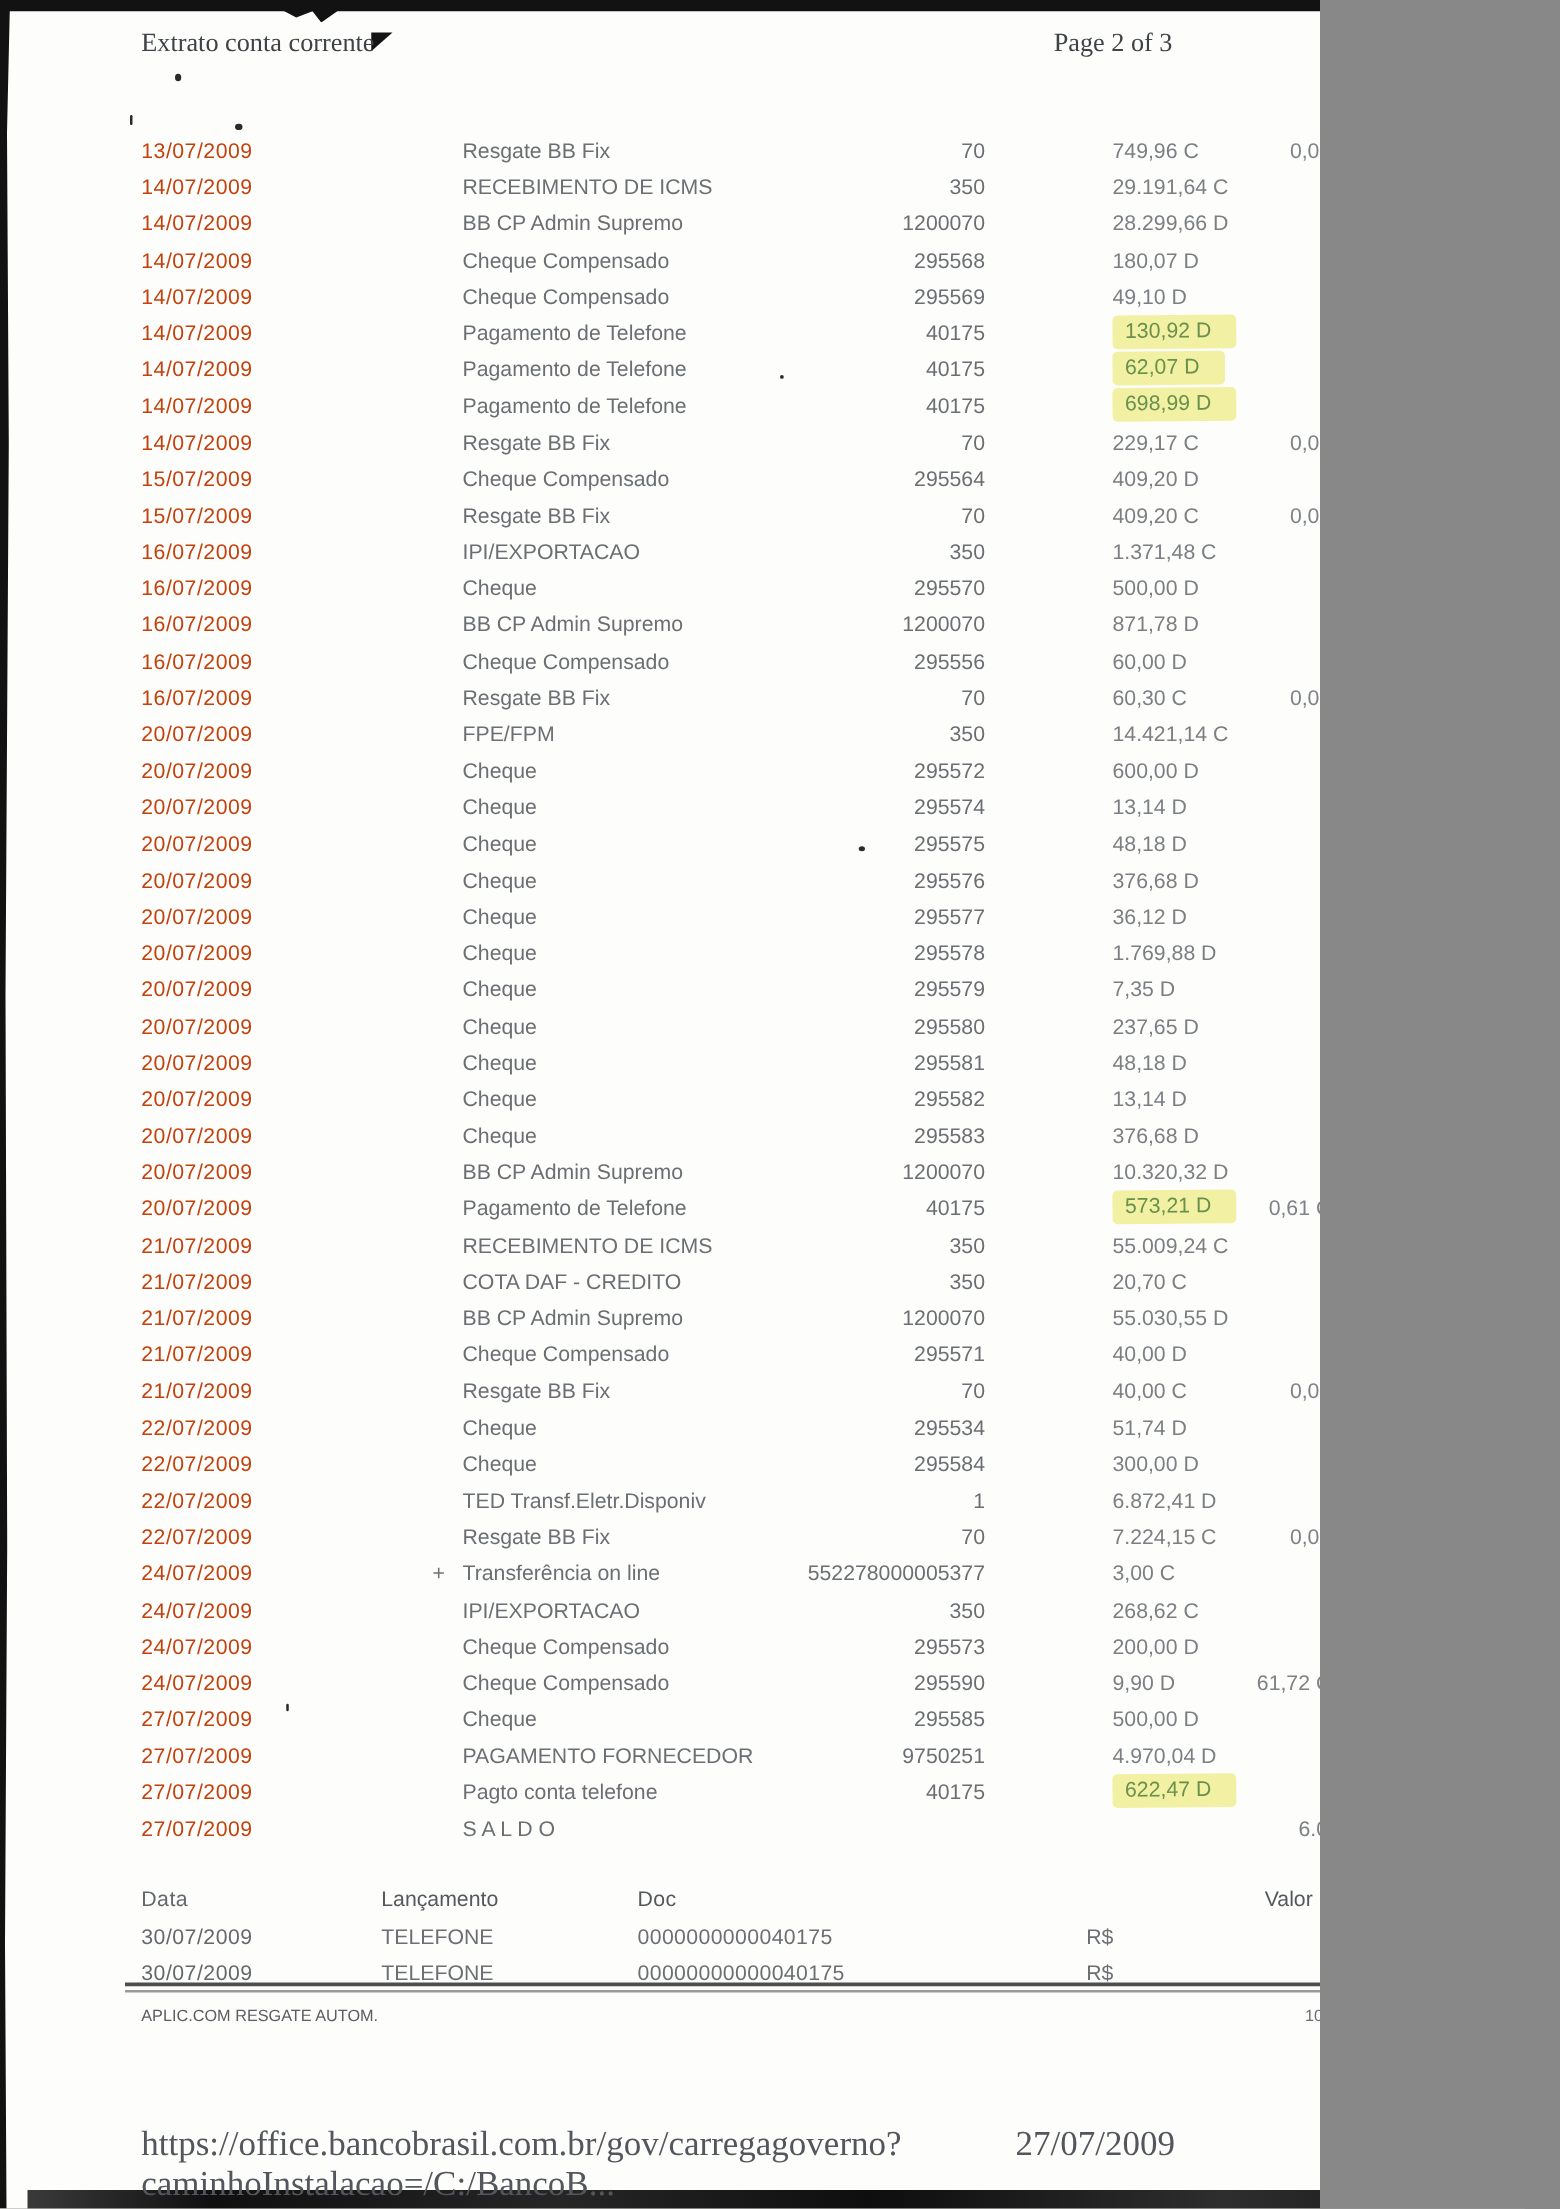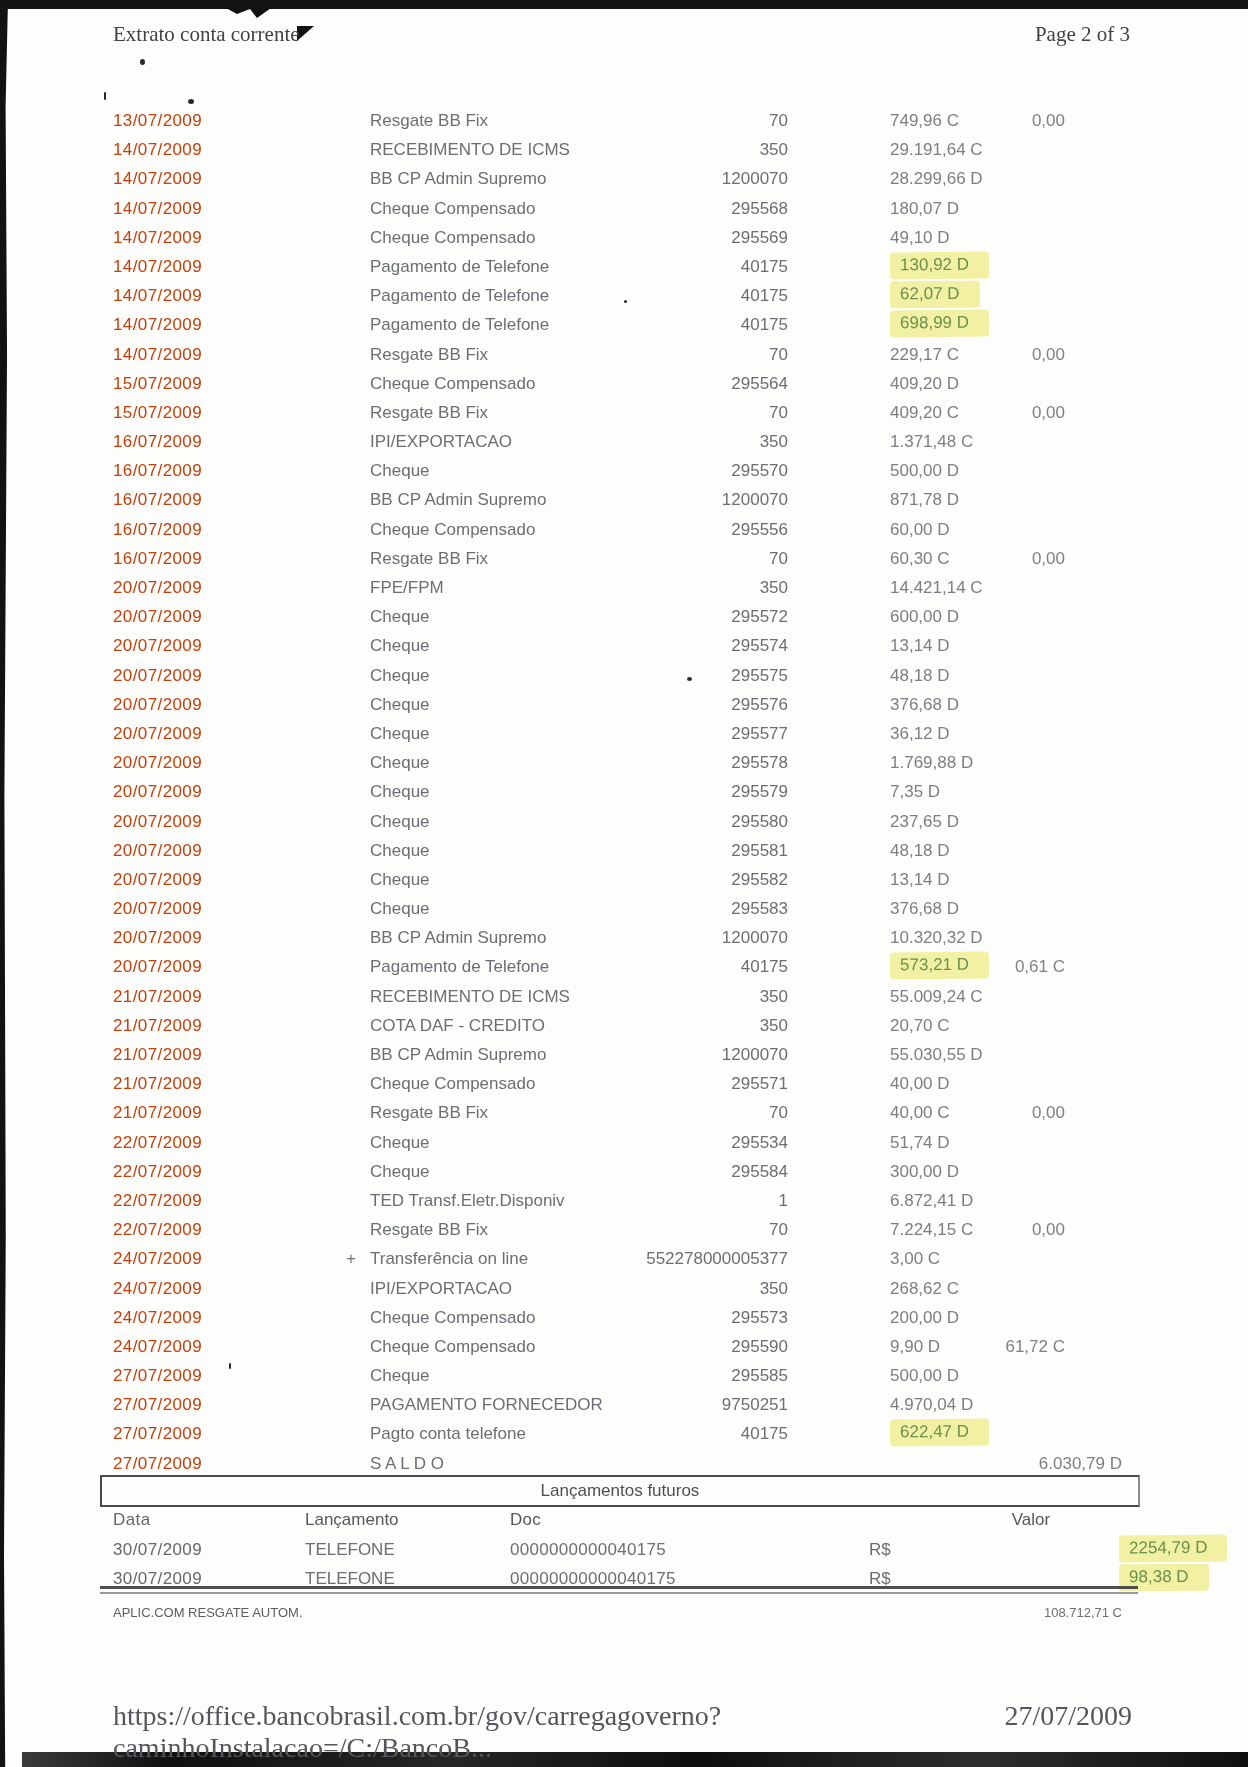--- a/index.html
+++ b/index.html
@@ -1,16 +1,16 @@
 <!DOCTYPE html>
 <html style="--hl-bg: #f2f1a3; --hl-text: #69904d;"><head>
 <meta charset="utf-8">
 <style>
   html,body{margin:0;padding:0;background:#888;}
-  .page{position:relative;width:1248px;height:1767px;background:#fdfdfb;overflow:hidden;
+  .page{position:relative;width:1056px;height:1767px;background:#fdfdfb;overflow:hidden;
         font-family:"Liberation Sans",sans-serif;}
   
   .artifact{position:absolute;background:#121212;}
   .top-bar{left:0;top:0;width:1248px;height:9px;}
   .top-blob{left:226px;top:0;width:50px;height:18px;
             clip-path:polygon(0 0,100% 0,95% 35%,62% 100%,48% 50%,22% 78%,0 45%);}
   .left-bar{left:0;top:0;width:8px;height:1767px;
             clip-path:polygon(0 0,100% 0,70% 6%,88% 20%,55% 45%,72% 70%,50% 88%,65% 100%,0 100%);}
   .bottom-bar{left:22px;top:1752px;width:1226px;height:15px;
               background:linear-gradient(90deg,#3a3a3a 0%,#101010 12%,#262626 35%,#0e0e0e 55%,#2e2e2e 78%,#0f0f0f 100%);}
@@ -642,23 +642,20 @@
     <span class="ct">S A L D O</span>
     <span class="cdoc"></span>
     <span class="cv">
           <span class="vtxt"></span>
         </span>
     <span class="ce"></span>
     <span class="cf">6.030,79 D</span>
   </div>
 </div>
 
-  <div class="fut-box">
-    <span>Lançamentos futuros</span>
-  </div>
   <div class="fut-area">
     <div class="fut-head">
       <span class="fd">Data</span>
       <span class="fl">Lançamento</span>
       <span class="fdoc">Doc</span>
       <span class="fval-head">Valor</span>
     </div>
     <div id="fut-rows">
   <div class="futrow">
     <span class="fd">30/07/2009</span>

